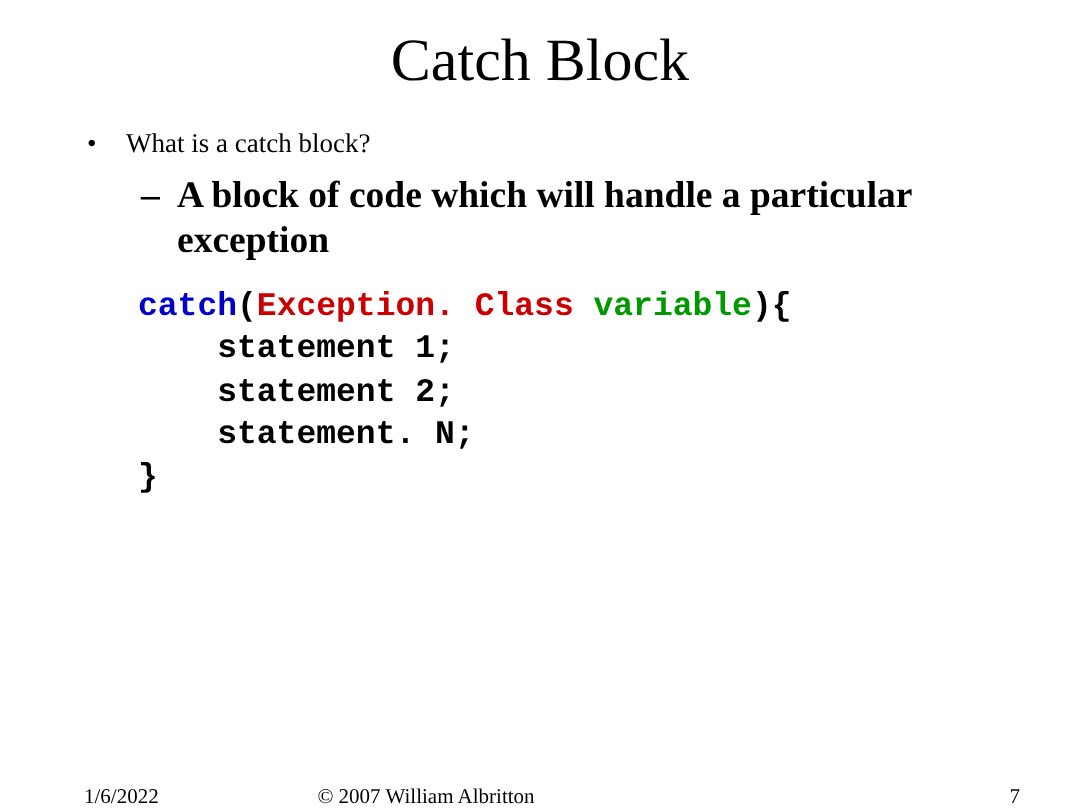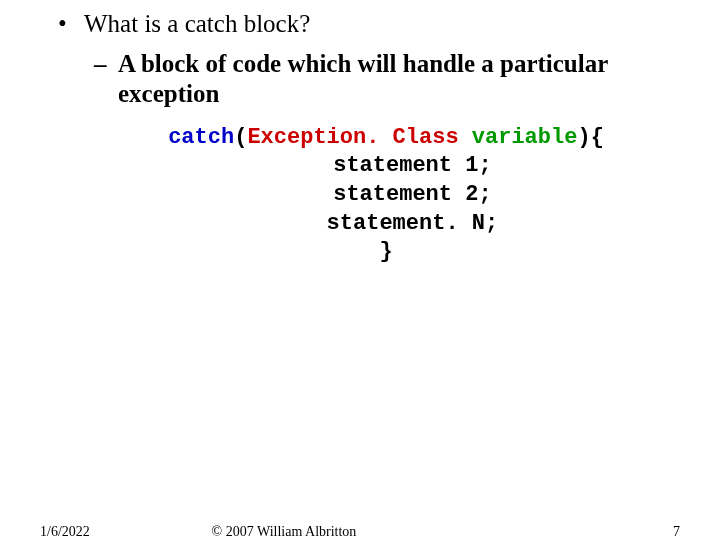--- a/index.html
+++ b/index.html
@@ -20,21 +20,21 @@
     position: relative;
     padding: 10px 40px 0 40px;
   }
   .title {
     text-align: center;
     font-size: 40px;
     margin: 6px 0 22px 0;
     font-weight: normal;
   }
   .bullet-l1 {
-    font-size: 25px;
+    font-size: 18px;
     margin: 0 0 10px 14px;
     line-height: 1.15;
     position: relative;
     padding-left: 30px;
   }
   .bullet-l1::before {
     content: "•";
     position: absolute;
     left: 4px;
     top: 0;
@@ -53,41 +53,41 @@
     left: 0;
     top: 0;
   }
   .code-block {
     font-family: "Courier New", Courier, monospace;
     font-weight: bold;
     font-size: 22px;
     line-height: 1.3;
     margin: 14px 0 0 52px;
     white-space: pre;
-    text-align: center;
   }
   .kw   { color: #0000c8; }  
   .cls  { color: #cc0000; }  
   .var  { color: #009900; }  
   .footer {
     position: absolute;
     bottom: 16px;
     left: 0;
     width: 720px;
     font-size: 14px;
   }
-  .footer .date   { position: absolute; left: 40px; }
+  .footer .date   { position: absolute; left: 56px; }
   .footer .center { position: absolute; left: 0; width: 568px; text-align: center; }
   .footer .page   { position: absolute; right: 40px; }
 </style>
 </head>
 <body>
 
 <div class="slide">
 
+  <div class="title">Catch Block</div>
 
   <div class="bullet-l1">What is a catch block?</div>
 
   <div class="bullet-l2">A block of code which will handle a particular exception</div>
 
   <div class="code-block"><span class="kw">catch</span><span>(</span><span class="cls">Exception. Class</span><span> </span><span class="var">variable</span><span>){</span>
 <span>    statement 1;</span>
 <span>    statement 2;</span>
 <span>    statement. N;</span>
 <span>}</span></div>

